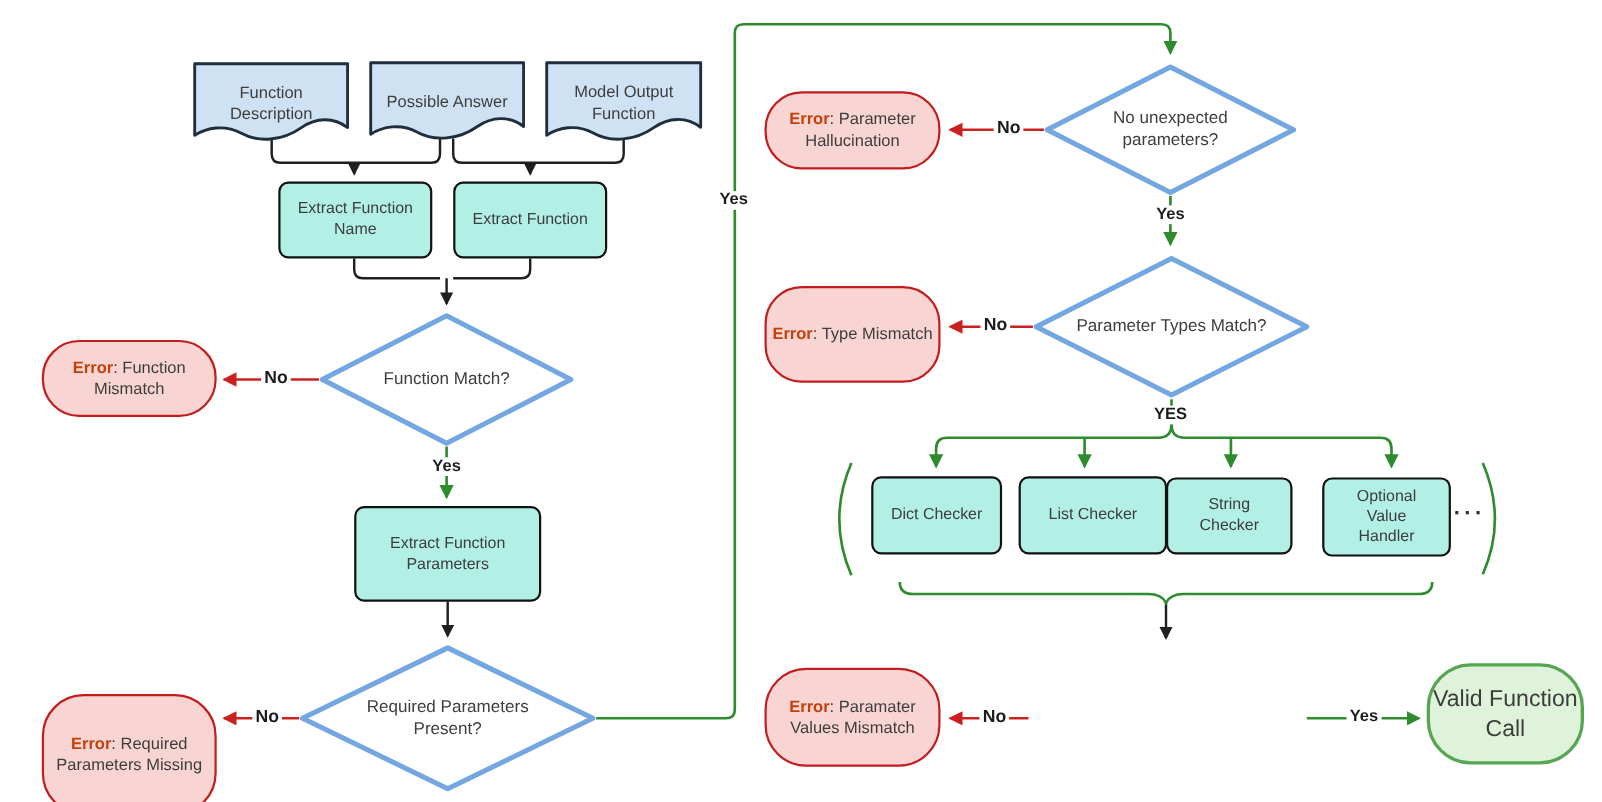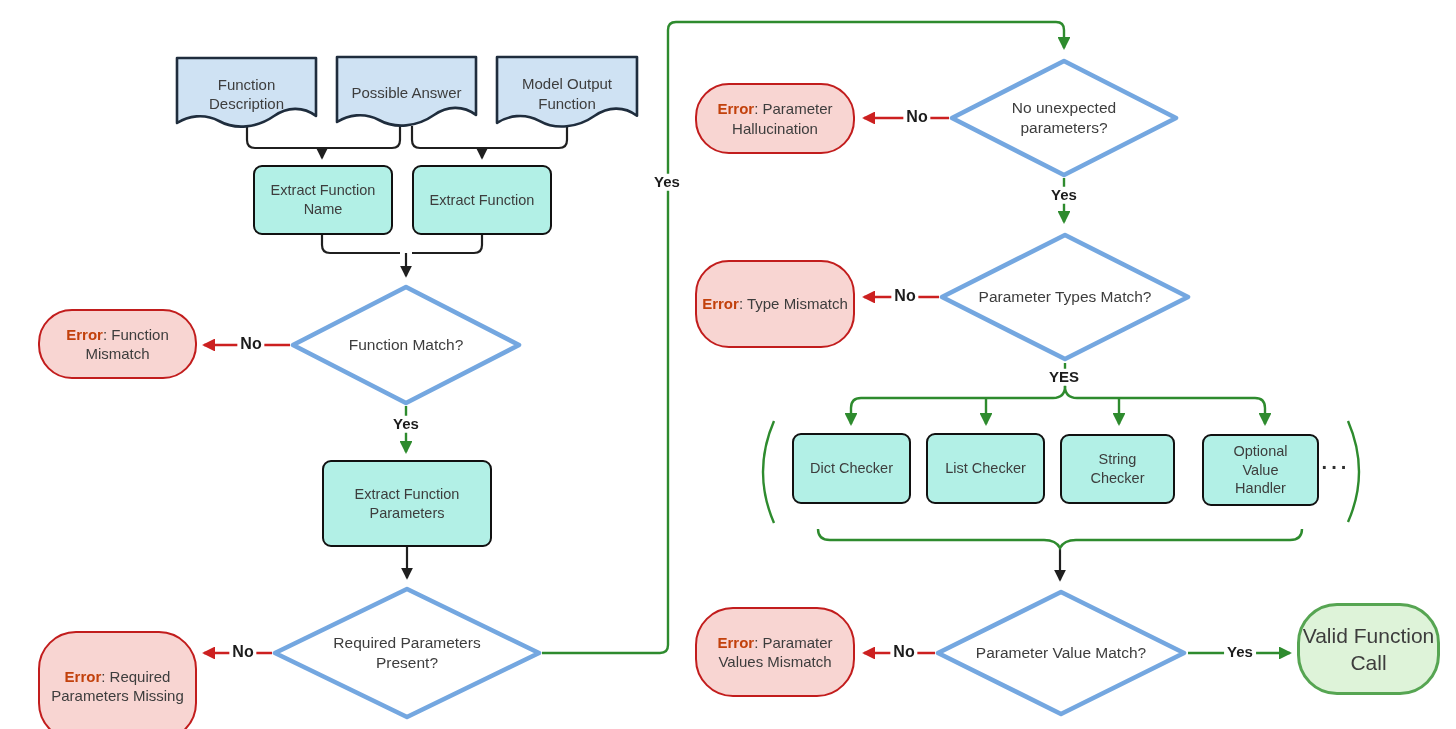--- a/index.html
+++ b/index.html
@@ -190,26 +190,20 @@
     </svg>
     <div class="lbl">No unexpected
 parameters?</div>
   </div>
   <div class="node decision" style="left:939px;top:232px;width:252px;height:130px">
     <svg viewBox="0 0 252 130">
       <polygon points="126,3 249,65 126,127 3,65"></polygon>
     </svg>
     <div class="lbl">Parameter Types Match?</div>
   </div>
-  <div class="node decision" style="left:935px;top:589px;width:252px;height:128px">
-    <svg viewBox="0 0 252 128">
-      <polygon points="126,3 249,64 126,125 3,64"></polygon>
-    </svg>
-    <div class="lbl">Parameter Value Match?</div>
-  </div>
 
   <div class="node error" style="left:38px;top:309px;width:159px;height:70px">
     <div class="lbl"><span><b class="err-prefix">Error</b><span>: Function Mismatch</span></span></div>
   </div>
   <div class="node error tall" style="left:38px;top:631px;width:159px;height:110px">
     <div class="lbl"><span><b class="err-prefix">Error</b><span>: Required Parameters Missing</span></span></div>
   </div>
   <div class="node error" style="left:695px;top:83px;width:160px;height:71px">
     <div class="lbl"><span><b class="err-prefix">Error</b><span>: Parameter Hallucination</span></span></div>
   </div>
@@ -221,21 +215,21 @@
   </div>
 
   <div class="node success" style="left:1297px;top:603px;width:143px;height:92px">
     <div class="lbl">Valid Function
 Call</div>
   </div>
 
   <div class="node process" style="left:792px;top:433px;width:119px;height:71px">
     <div class="lbl">Dict Checker</div>
   </div>
-  <div class="node process" style="left:926px;top:433px;width:119px;height:71px">
+  <div class="node process" style="left:926px;top:433px;width:135px;height:71px">
     <div class="lbl">List Checker</div>
   </div>
   <div class="node process" style="left:1060px;top:434px;width:115px;height:70px">
     <div class="lbl">String
 Checker</div>
   </div>
   <div class="node process" style="left:1202px;top:434px;width:117px;height:72px">
     <div class="lbl">Optional
 Value
 Handler</div>

